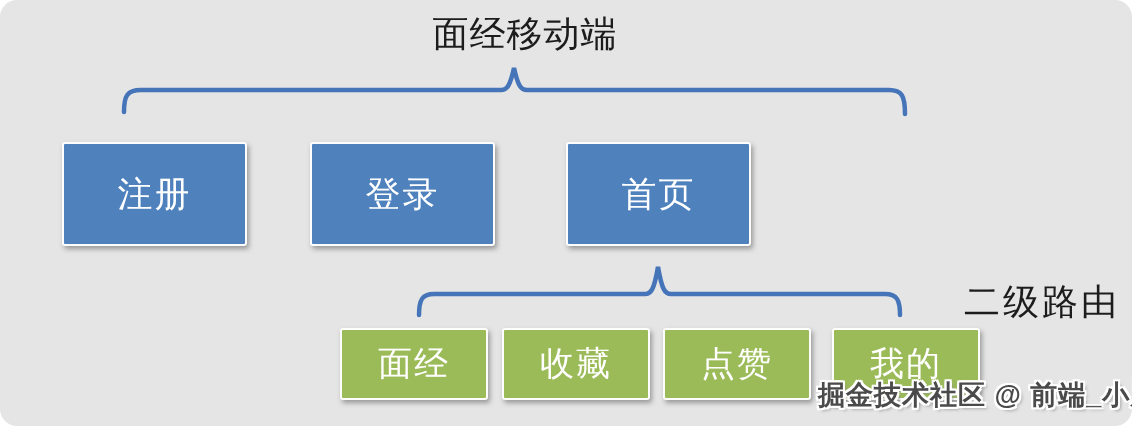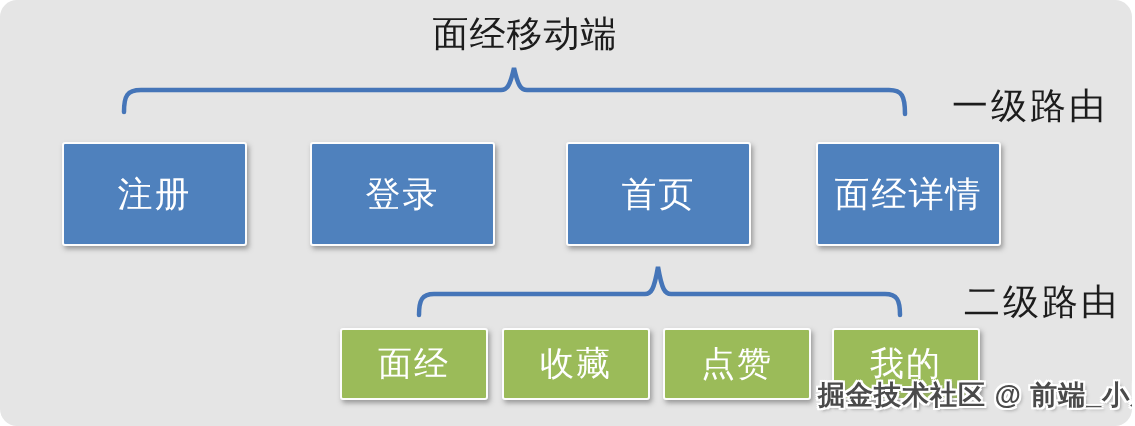--- a/index.html
+++ b/index.html
@@ -80,26 +80,24 @@
 
 <div class="canvas">
 
   <div class="diagram-title">面经移动端</div>
 
   <svg class="brace-svg" viewBox="0 0 1135 426">
     <path d="M 124 112 C 124 96 127 90 141 90 L 501 90 C 507 90 510 86 514 68 C 518 86 521 90 527 90 L 889 90 C 902 90 905 96 905 114" fill="none" stroke-width="4.5" stroke-linecap="round" stroke="#4575B8"></path>
     <path d="M 419 315 C 419 300 422 294 434 294 L 645 294 C 651 294 654 290 658 267 C 662 290 665 294 671 294 L 885 294 C 897 294 900 300 900 315" fill="none" stroke-width="4.5" stroke-linecap="round" stroke="#4575B8"></path>
   </svg>
 
-  <div class="route-label level1">一级路由</div>
 
   <div class="node lv1 n0" style="background-color: rgb(79, 129, 189);">注册</div>
   <div class="node lv1 n1" style="background-color: rgb(79, 129, 189);">登录</div>
   <div class="node lv1 n2" style="background-color: rgb(79, 129, 189); text-align: center;">首页</div>
-  <div class="node lv1 n3" style="background-color: rgb(79, 129, 189);">面经详情</div>
 
   <div class="route-label level2">二级路由</div>
 
   <div class="node lv2 n0" style="background-color: rgb(155, 187, 89);">面经</div>
   <div class="node lv2 n1" style="background-color: rgb(155, 187, 89);">收藏</div>
   <div class="node lv2 n2" style="background-color: rgb(155, 187, 89);">点赞</div>
   <div class="node lv2 n3" style="background-color: rgb(155, 187, 89);">我的</div>
 
   <div class="watermark" style="color: rgb(74, 74, 74);">掘金技术社区 @ 前端_小周</div>
 

